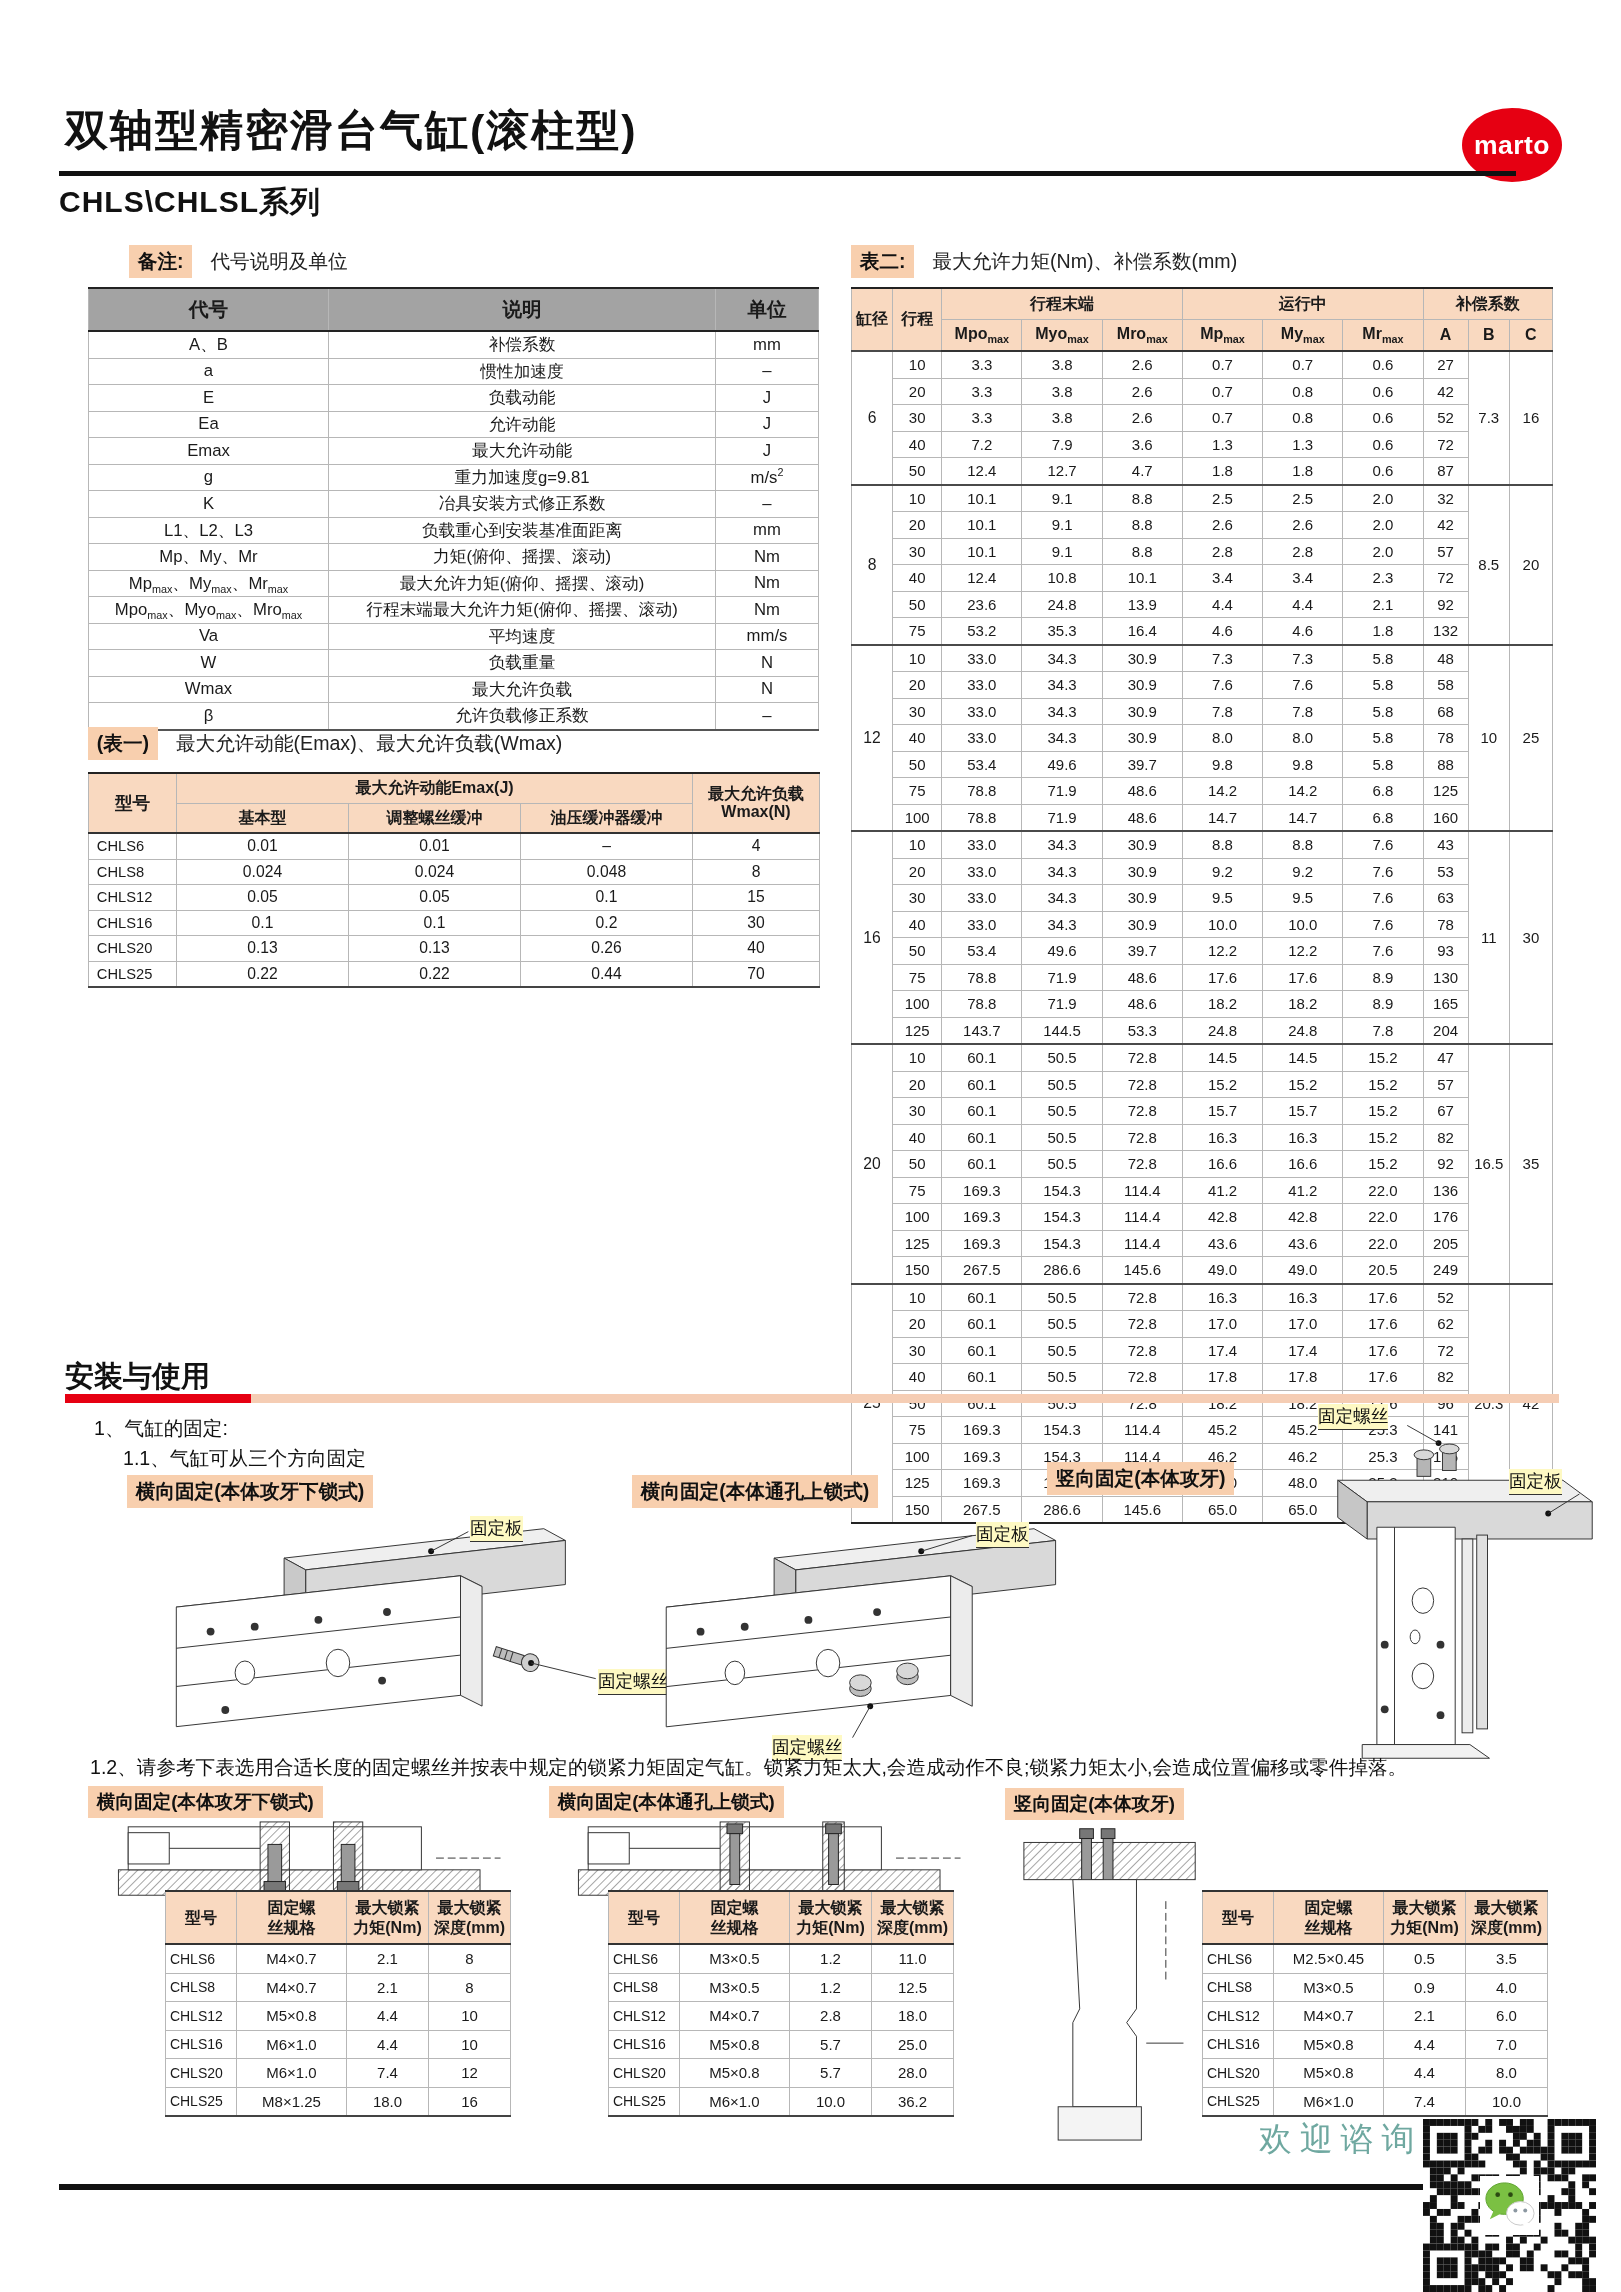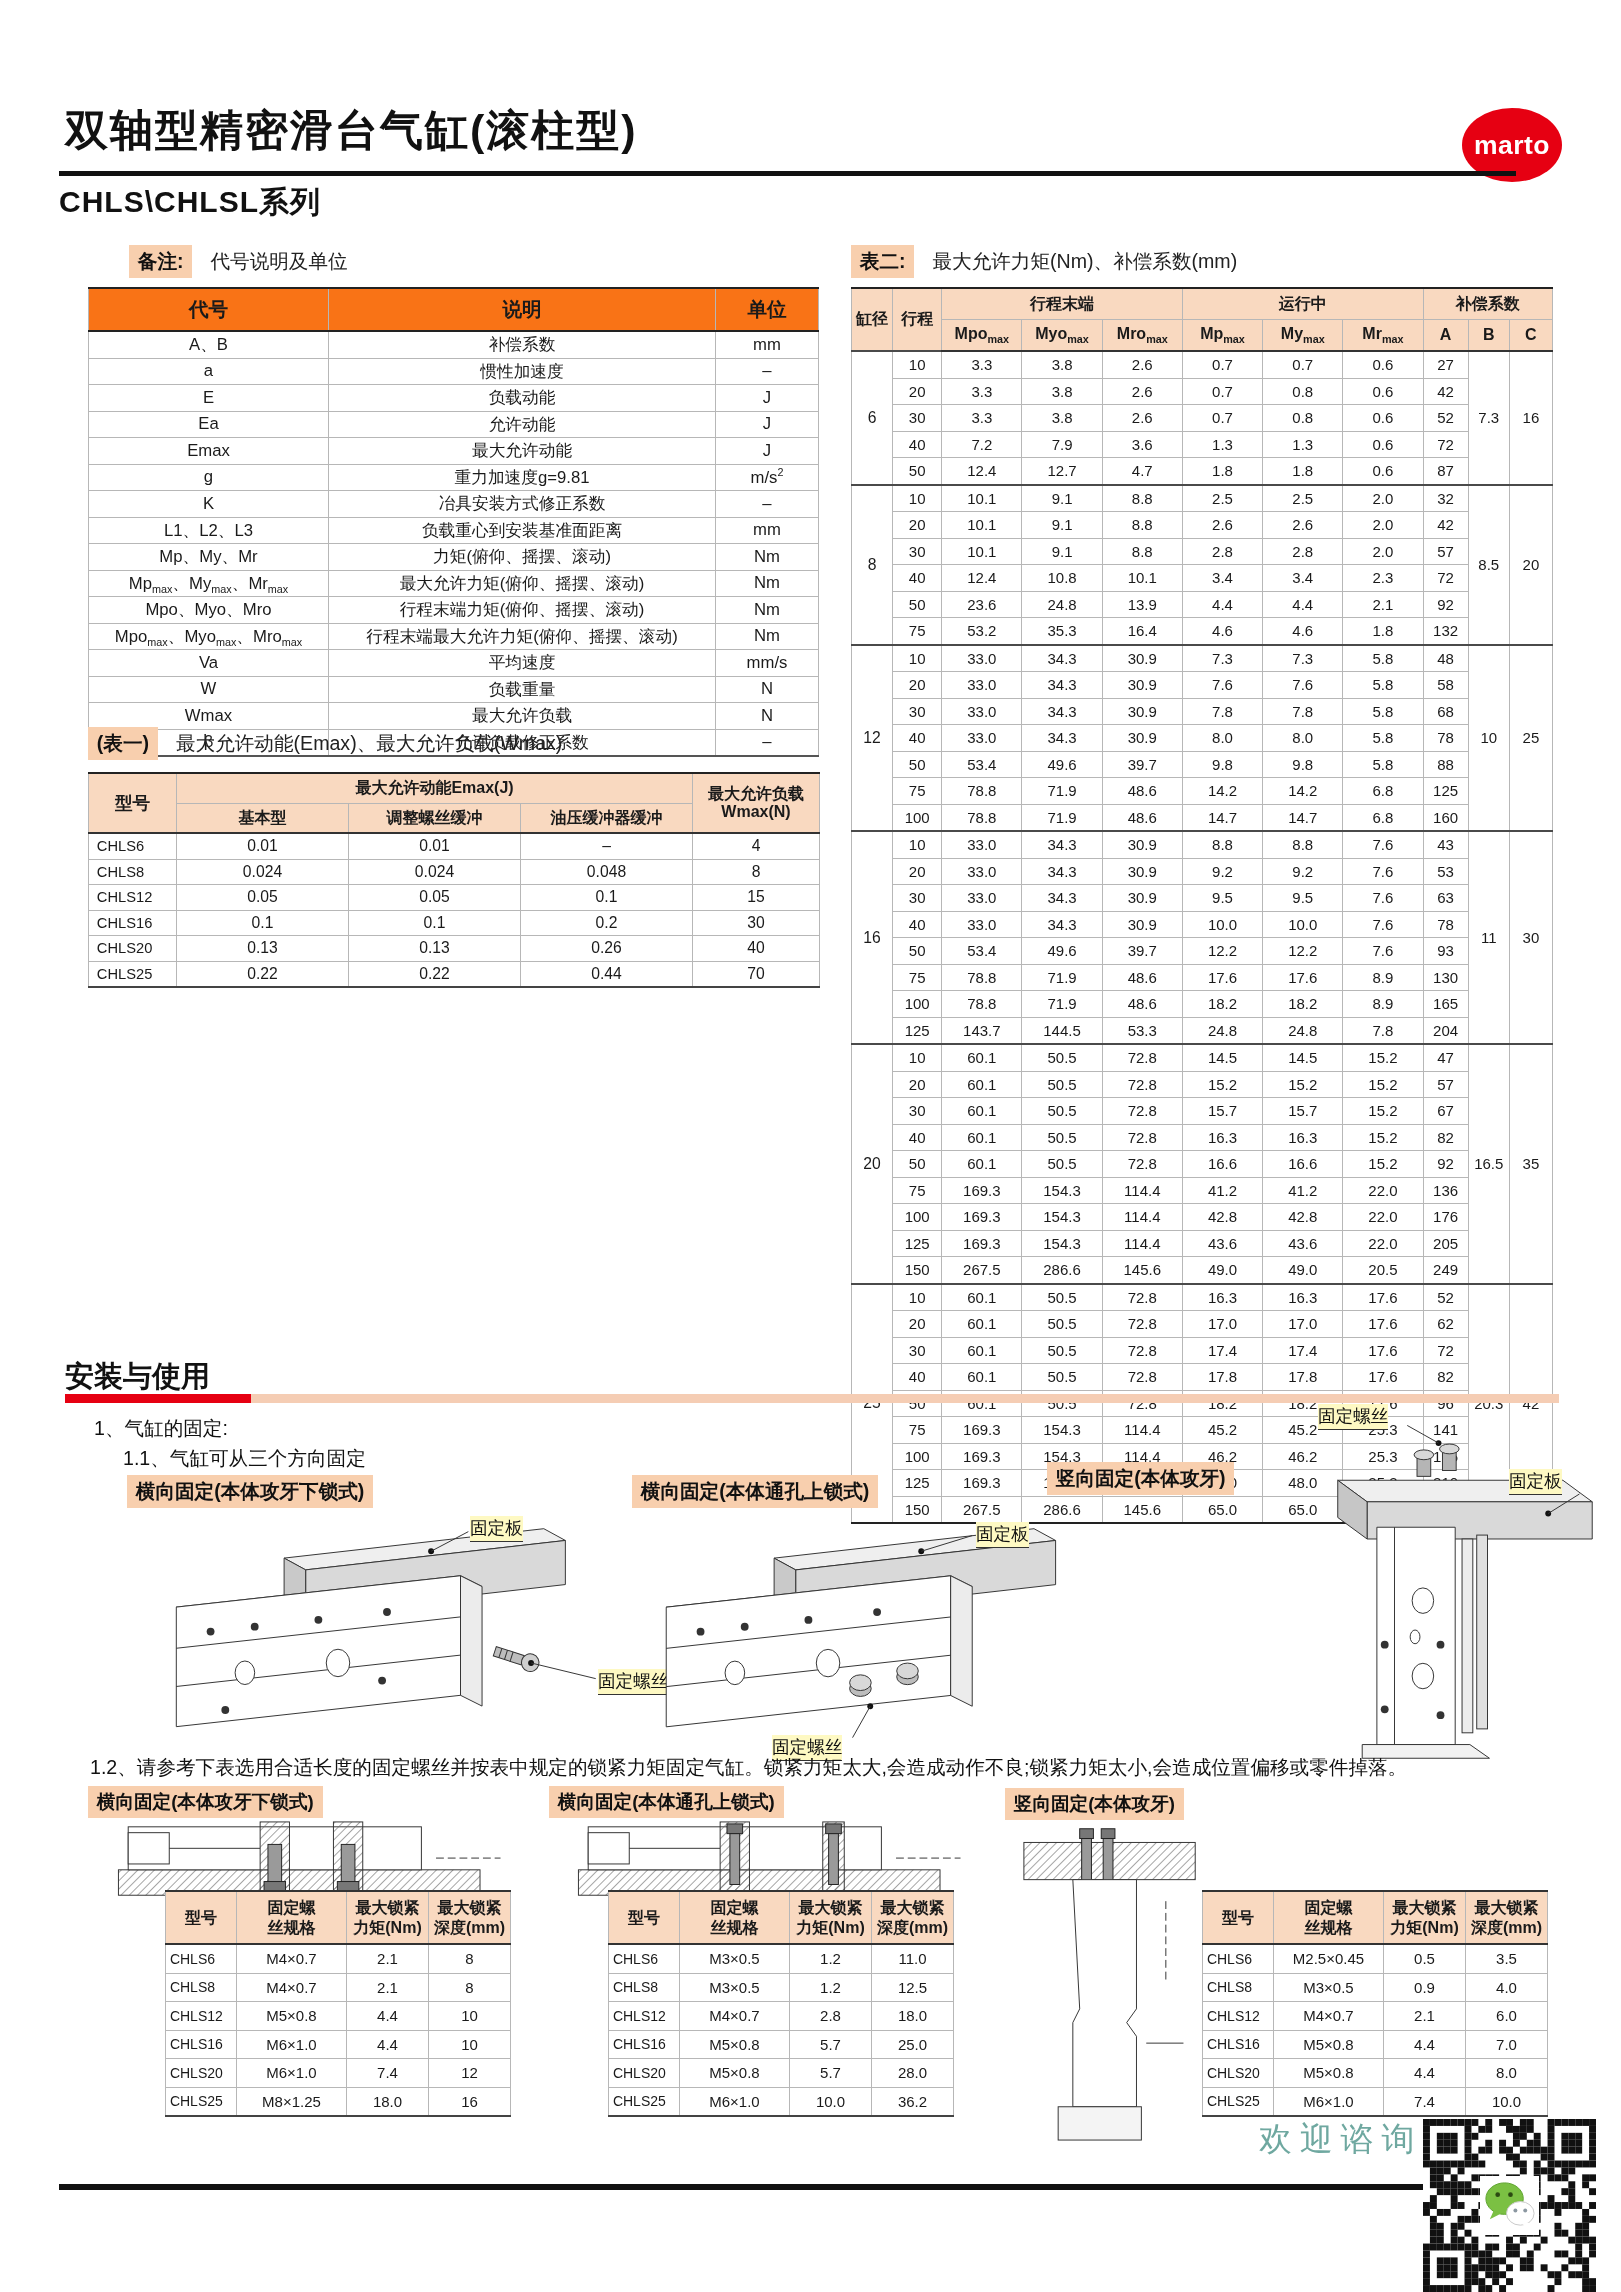--- a/index.html
+++ b/index.html
@@ -12,21 +12,21 @@
   .series-title{font-size:30px;font-weight:900;color:#111;letter-spacing:1px;}
   .rule{background:#111;}
   .logo{background:#e60012;border-radius:50%;display:flex;align-items:center;justify-content:center;}
   .logo span{color:#fff;font-weight:900;font-size:26.5px;letter-spacing:0.5px;}
 
   table{border-collapse:collapse;table-layout:fixed;background:#fff;}
   th,td{text-align:center;vertical-align:middle;overflow:hidden;white-space:nowrap;}
 
   
   .t-notes{border-top:2.9px solid #222;border-bottom:2px solid #555;}
-  .t-notes th{background:#f97316;font-size:19.6px;height:39px;border:1px solid #b7b7b7;border-bottom:2.9px solid #222;}
+  .t-notes th{background:#a3a3a3;font-size:19.6px;height:39px;border:1px solid #b7b7b7;border-bottom:2.9px solid #222;}
   .t-notes td{font-size:16.7px;height:23.5px;border:1px solid #b7b7b7;}
   .t-notes sub,.t2 sub{font-size:10.8px;}
   .t-notes sup{font-size:10.8px;}
 
   
   .t1{border-top:2.9px solid #222;border-bottom:2px solid #444;}
   .t1 th{background:#f9d9c0;font-size:16px;border:1px solid #b7b7b7;white-space:pre-line;line-height:1.15;}
   .t1 thead tr:last-child th,.t1 th[rowspan]{border-bottom:2px solid #333;}
   .t1 td{font-size:15.7px;height:22.5px;border:1px solid #b7b7b7;}
   .t1 td.model{text-align:left;padding-left:7.8px;font-size:14.7px;}
@@ -130,25 +130,20 @@
           <td>mm</td>
         </tr>
         <tr>
           <td>Mp、My、Mr</td>
           <td>力矩(俯仰、摇摆、滚动)</td>
           <td>Nm</td>
         </tr>
         <tr>
           <td>Mp<sub>max</sub>、My<sub>max</sub>、Mr<sub>max</sub></td>
           <td>最大允许力矩(俯仰、摇摆、滚动)</td>
-          <td>Nm</td>
-        </tr>
-        <tr>
-          <td>Mpo、Myo、Mro</td>
-          <td>行程末端力矩(俯仰、摇摆、滚动)</td>
           <td>Nm</td>
         </tr>
         <tr>
           <td>Mpo<sub>max</sub>、Myo<sub>max</sub>、Mro<sub>max</sub></td>
           <td>行程末端最大允许力矩(俯仰、摇摆、滚动)</td>
           <td>Nm</td>
         </tr>
         <tr>
           <td>Va</td>
           <td>平均速度</td>

